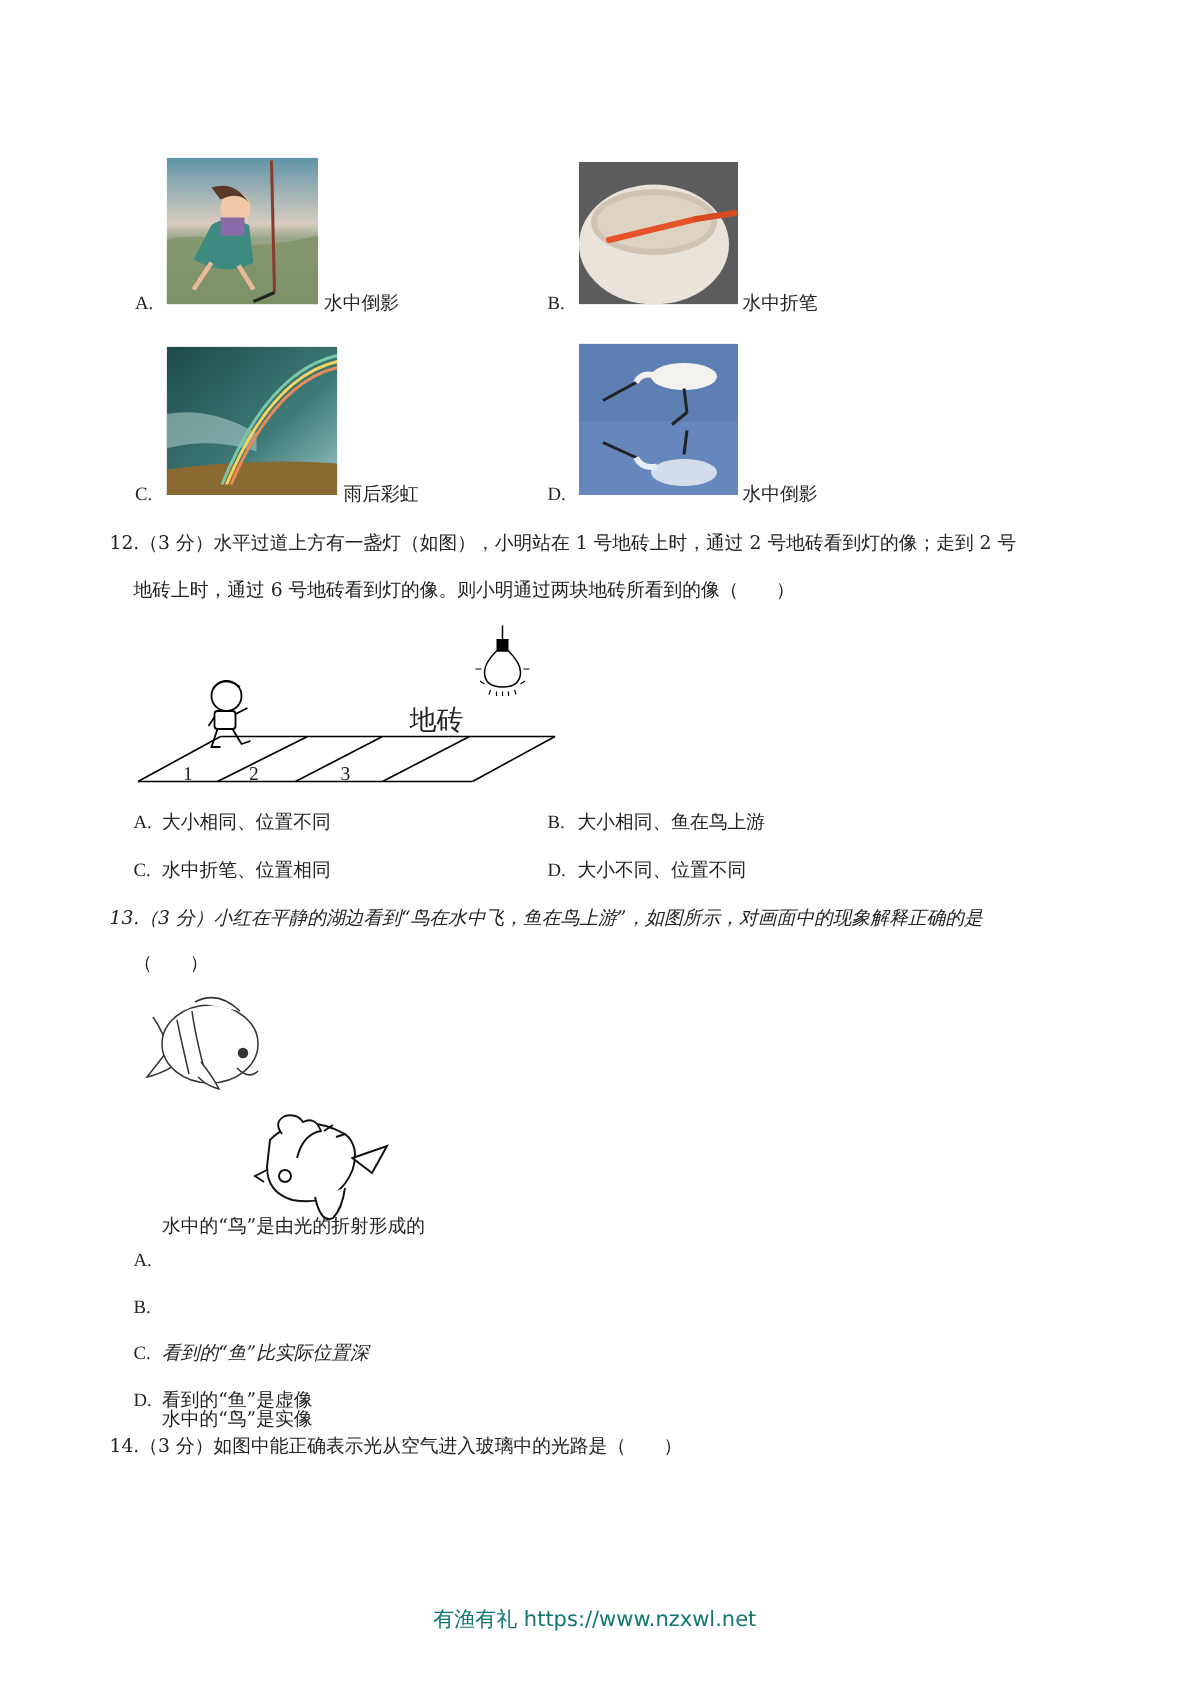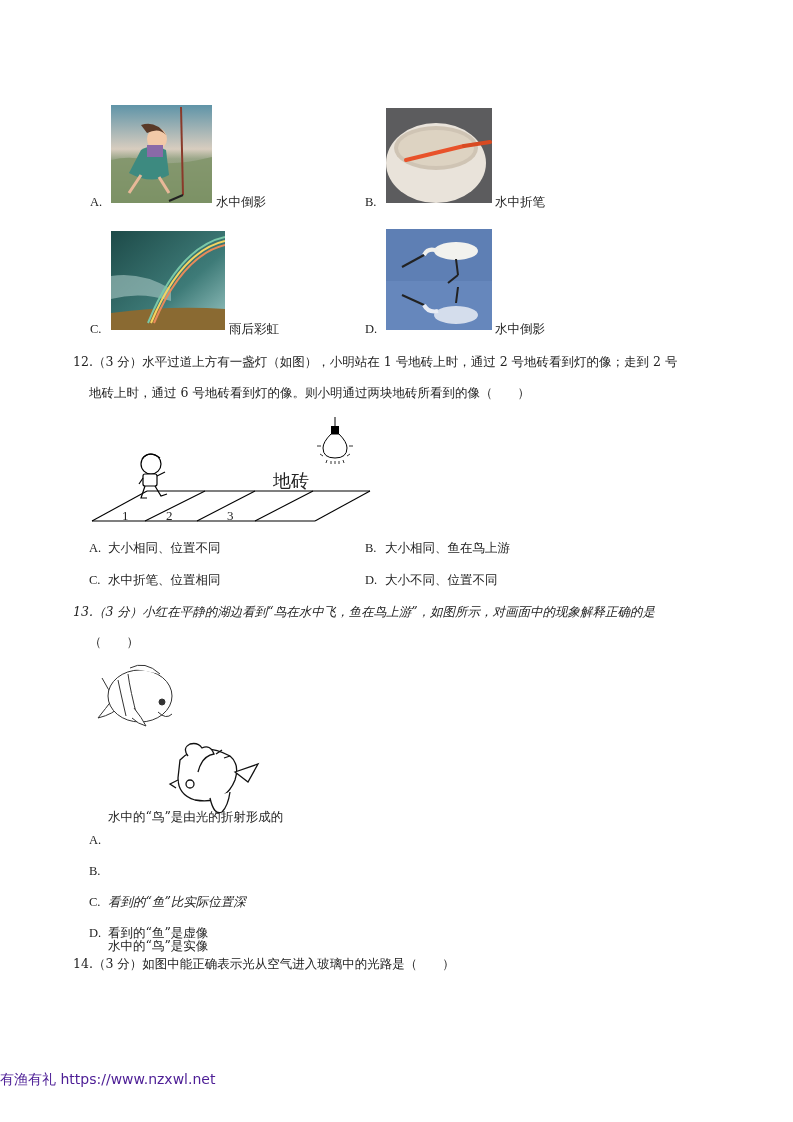--- a/index.html
+++ b/index.html
@@ -6,22 +6,22 @@
     body {
       width: 793px; height: 1122px; position: relative; overflow: hidden;
       font-family: "DejaVu Serif", "Liberation Serif", serif;
       color: #222; font-size: 12.5px;
     }
     .abs { position: absolute; }
     .txt { white-space: nowrap; line-height: 16px; }
     .opt-letter { font-family: "Liberation Serif", serif; }
     .img-box { position: absolute; overflow: hidden; }
     .footer {
-      position: absolute; left: 0; width: 793px; top: 1071px; text-align: left;
-      font-family: "DejaVu Sans", sans-serif; font-size: 14px; color: #4c1d95;
+      position: absolute; left: 0; width: 793px; top: 1071px; text-align: center;
+      font-family: "DejaVu Sans", sans-serif; font-size: 14px; color: #0f766e;
     }
   </style>
 </head>
 <body>
 
 <div>
   <span class="abs txt opt-letter" style="left:90px;top:194px;">A.</span>
   <div class="img-box" style="left:111px;top:105px;width:101px;height:98px;">
     <svg width="101" height="98" viewBox="0 0 101 98">
       <defs>

